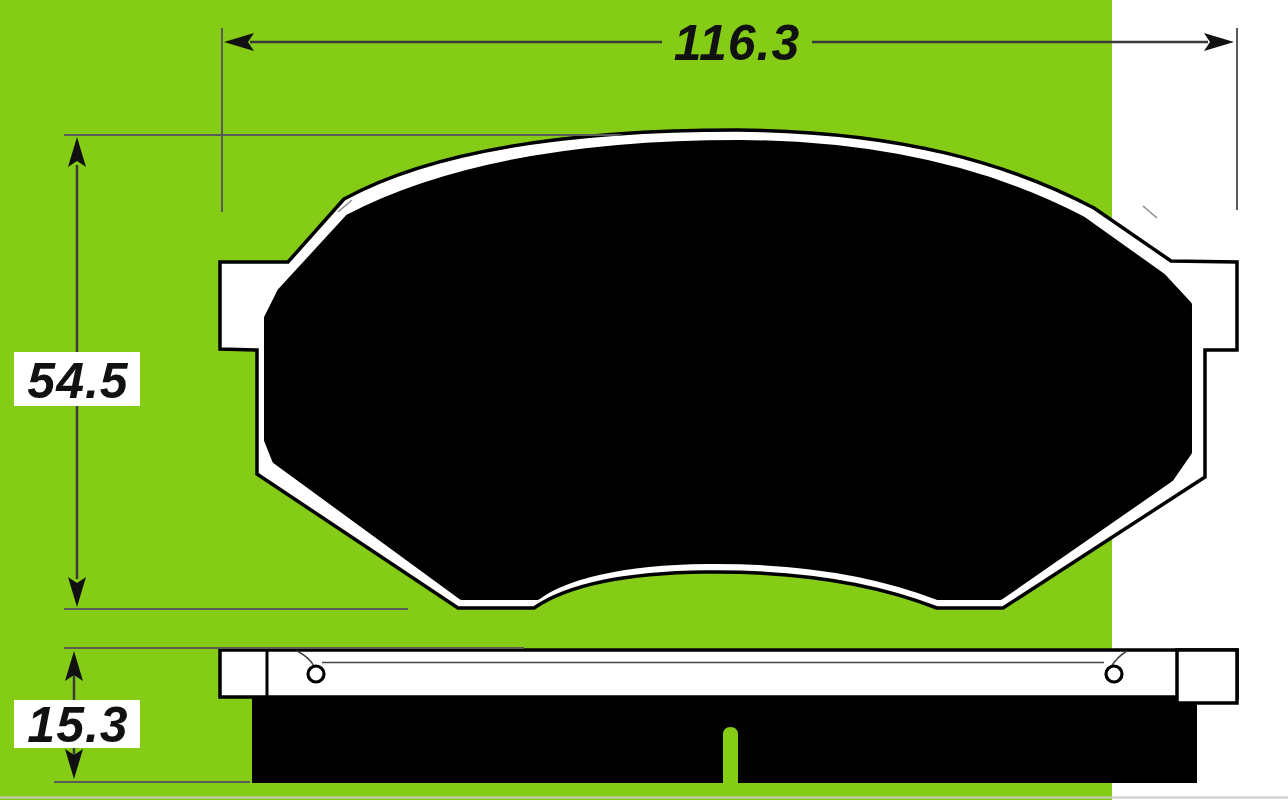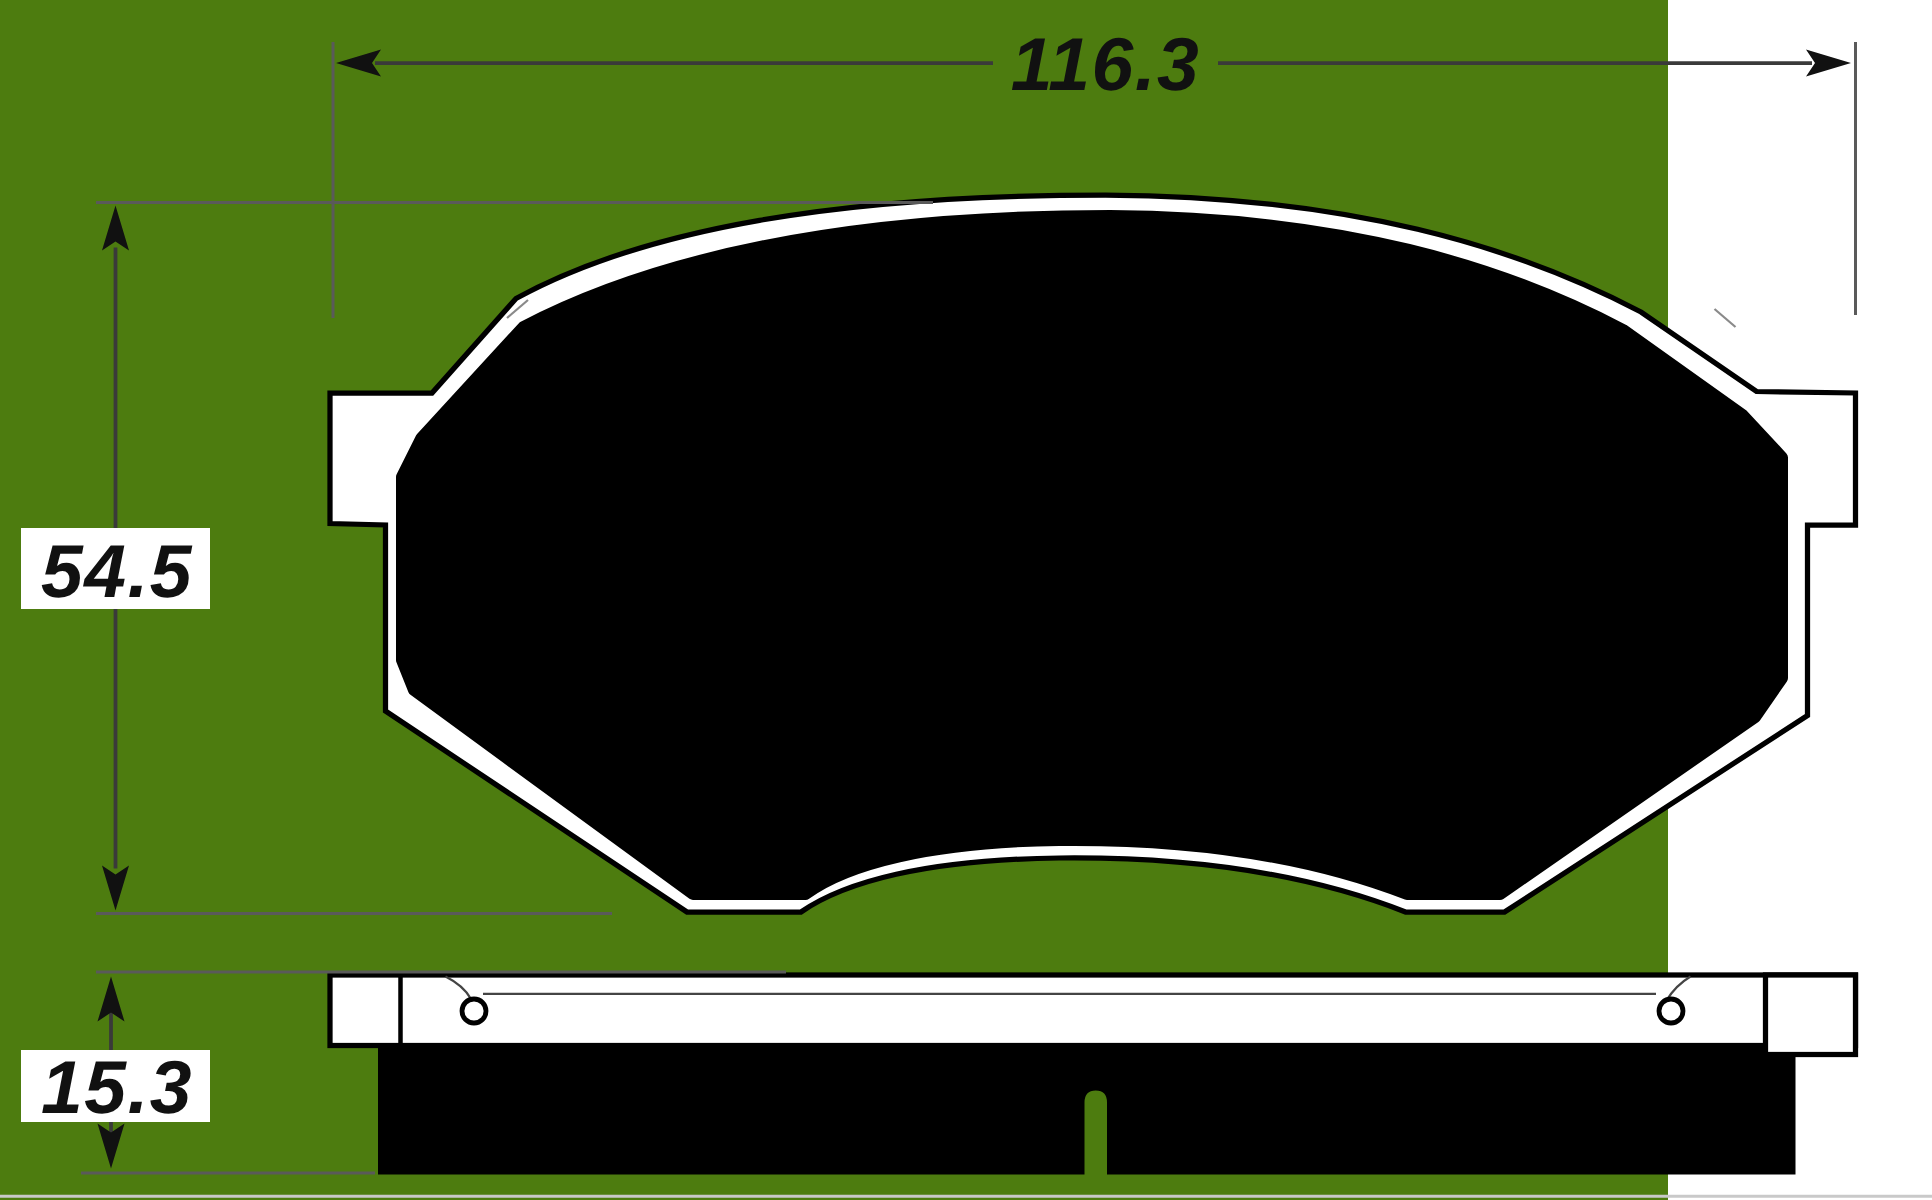--- a/index.html
+++ b/index.html
@@ -8,21 +8,21 @@
     width: 1288px;
     height: 800px;
     background: #ffffff;
     overflow: hidden;
     font-family: "Liberation Sans", sans-serif;
   }
   .drawing-wrap {
     position: relative;
     width: 1112px;
     height: 800px;
-    background: #4d7c0f;
+    background: #84cc16;
   }
   svg { display: block; }
   .dim-text {
     font-family: "Liberation Sans", "DejaVu Sans", sans-serif;
     font-weight: bold;
     font-style: italic;
     font-size: 50px;
     letter-spacing: 1px;
   }
   .outline-stroke { stroke-linejoin: miter; }

